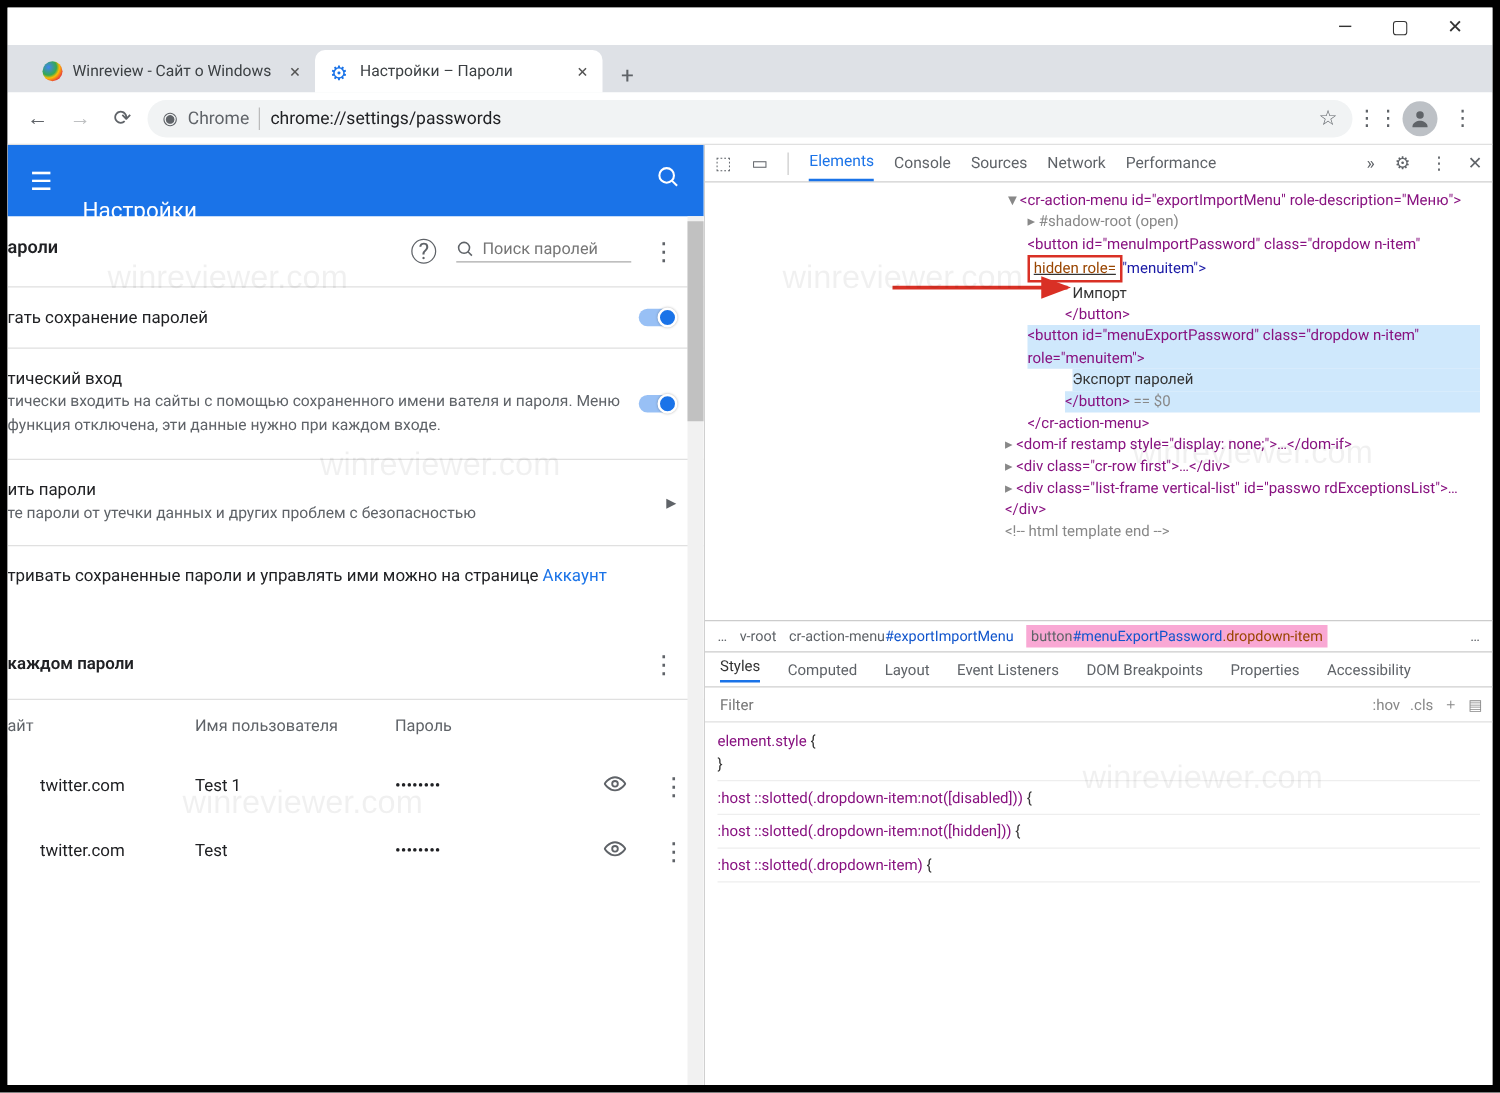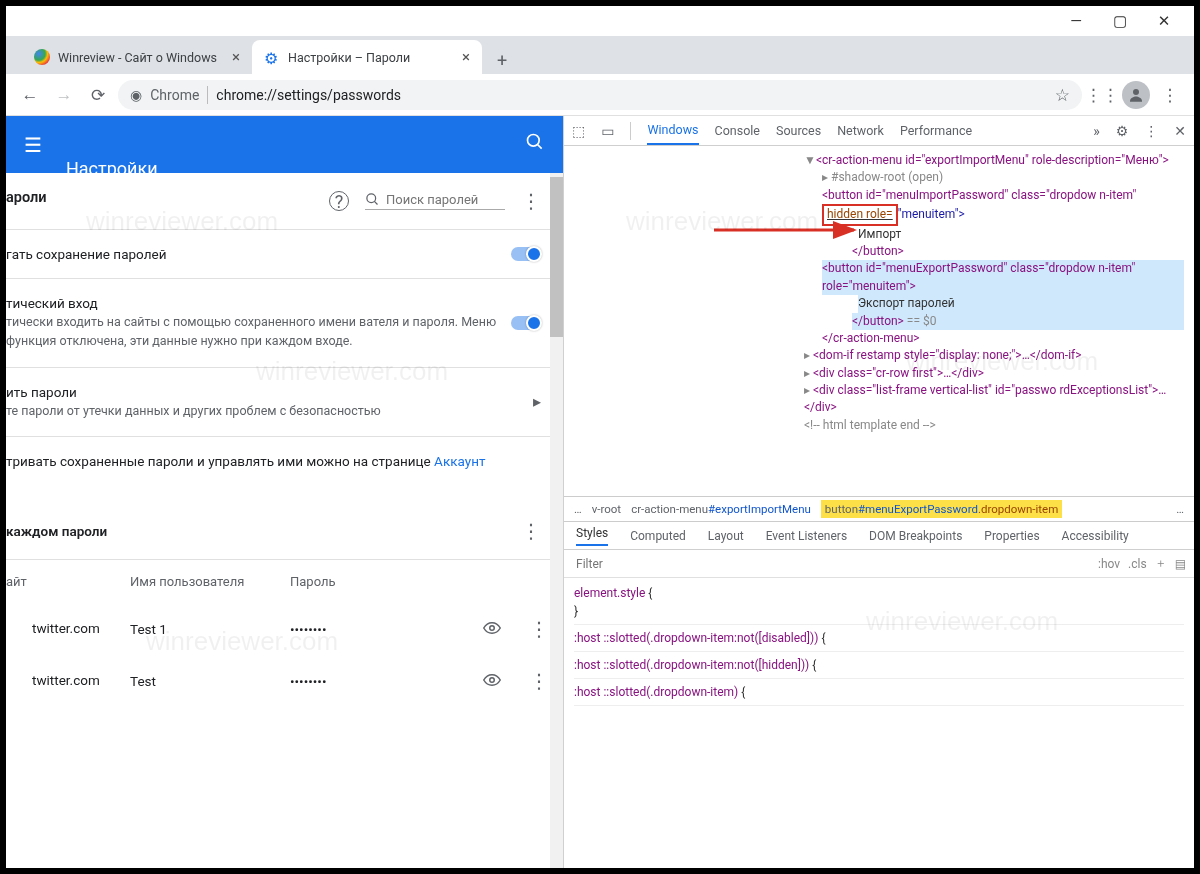--- a/index.html
+++ b/index.html
@@ -39,21 +39,21 @@
   .searchbox input{border:none;background:none;font-size:13px;outline:none;width:110px;}
   .toggle{width:30px;height:14px;background:#1a73e8;border-radius:10px;position:relative;cursor:pointer;}
   .toggle .knob{width:16px;height:16px;background:#1a73e8;border-radius:50%;position:absolute;right:-1px;top:-1px;box-shadow:0 0 2px rgba(0,0,0,.3);border:2px solid #fff;}
   .toggle.on{background:rgba(26,115,232,.45);}
   .row-sub{color:#5f6368;font-size:12.5px;line-height:1.5;margin-top:2px;}
   .link{color:#1a73e8;}
   .chev{color:#5f6368;font-size:16px;}
   .more{color:#5f6368;font-size:20px;cursor:pointer;}
   .tblhead,.tblrow{display:flex;align-items:center;padding:14px 14px 14px 0;}
   .tblhead{color:#5f6368;font-size:13px;}
-  .col-site{width:124px;}
+  .col-site{width:150px;}
   .col-user{width:160px;}
   .col-pass{width:120px;}
   .col-act{flex:1;display:flex;align-items:center;justify-content:flex-end;gap:28px;}
   .eye{color:#5f6368;cursor:pointer;}
   .twicon{width:18px;height:18px;background:#fff;border-radius:3px;display:inline-block;vertical-align:middle;margin-right:8px;}
   
   .fakescroll{width:13px;background:#f1f1f1;height:100%;position:absolute;right:0;top:0;}
   .fakescroll .thumb{background:#c1c1c1;width:100%;position:absolute;border-radius:0;}
   .settings{position:relative;}
   .settings .fakescroll{right:0;top:57px;height:calc(100% - 57px);}
@@ -231,21 +231,21 @@
     <div class="fakescroll">
         <div class="thumb" style="top:4px;height:160px;"></div>
       </div>
   </div>
 
   <div class="devtools">
     <div class="dt-tabs">
       <span class="dt-ico">⬚</span>
       <span class="dt-ico">▭</span>
       <span style="width:1px;height:18px;background:#ccc;"></span>
-      <span class="dt-tab active">Windows</span>
+      <span class="dt-tab active">Elements</span>
       <span class="dt-tab">Console</span>
       <span class="dt-tab">Sources</span>
       <span class="dt-tab">Network</span>
       <span class="dt-tab">Performance</span>
       <span class="spacer"></span>
       <span class="dt-ico">»</span>
       <span class="dt-ico">⚙</span>
       <span class="dt-ico">⋮</span>
       <span class="dt-ico">✕</span>
     </div>
@@ -275,21 +275,21 @@
         <div><span class="gray">▸ </span><span class="tag">&lt;div class="cr-row first"&gt;…&lt;/div&gt;</span></div>
         <div><span class="gray">▸ </span><span class="tag">&lt;div class="list-frame vertical-list" id="passwo rdExceptionsList"&gt;…&lt;/div&gt;</span></div>
         <div><span class="gray">&lt;!-- html template end --&gt;</span></div>
       </div>
     </div>
 
     <div class="breadcrumb">
       <span class="bc">…</span>
       <span class="bc">v-root</span>
       <span class="bc"><span>cr-action-menu</span><span class="id">#exportImportMenu</span></span>
-      <span class="bc" style="background:#fde047;padding:2px 4px;"><span>button</span><span class="id">#menuExportPassword</span><span class="cls">.dropdown-item</span></span>
+      <span class="bc" style="background:#f9a8d4;padding:2px 4px;"><span>button</span><span class="id">#menuExportPassword</span><span class="cls">.dropdown-item</span></span>
       <span style="margin-left:auto">…</span>
     </div>
 
     <div class="stylestabs">
       <span class="st active">Styles</span>
       <span class="st">Computed</span>
       <span class="st">Layout</span>
       <span class="st">Event Listeners</span>
       <span class="st">DOM Breakpoints</span>
       <span class="st">Properties</span>

